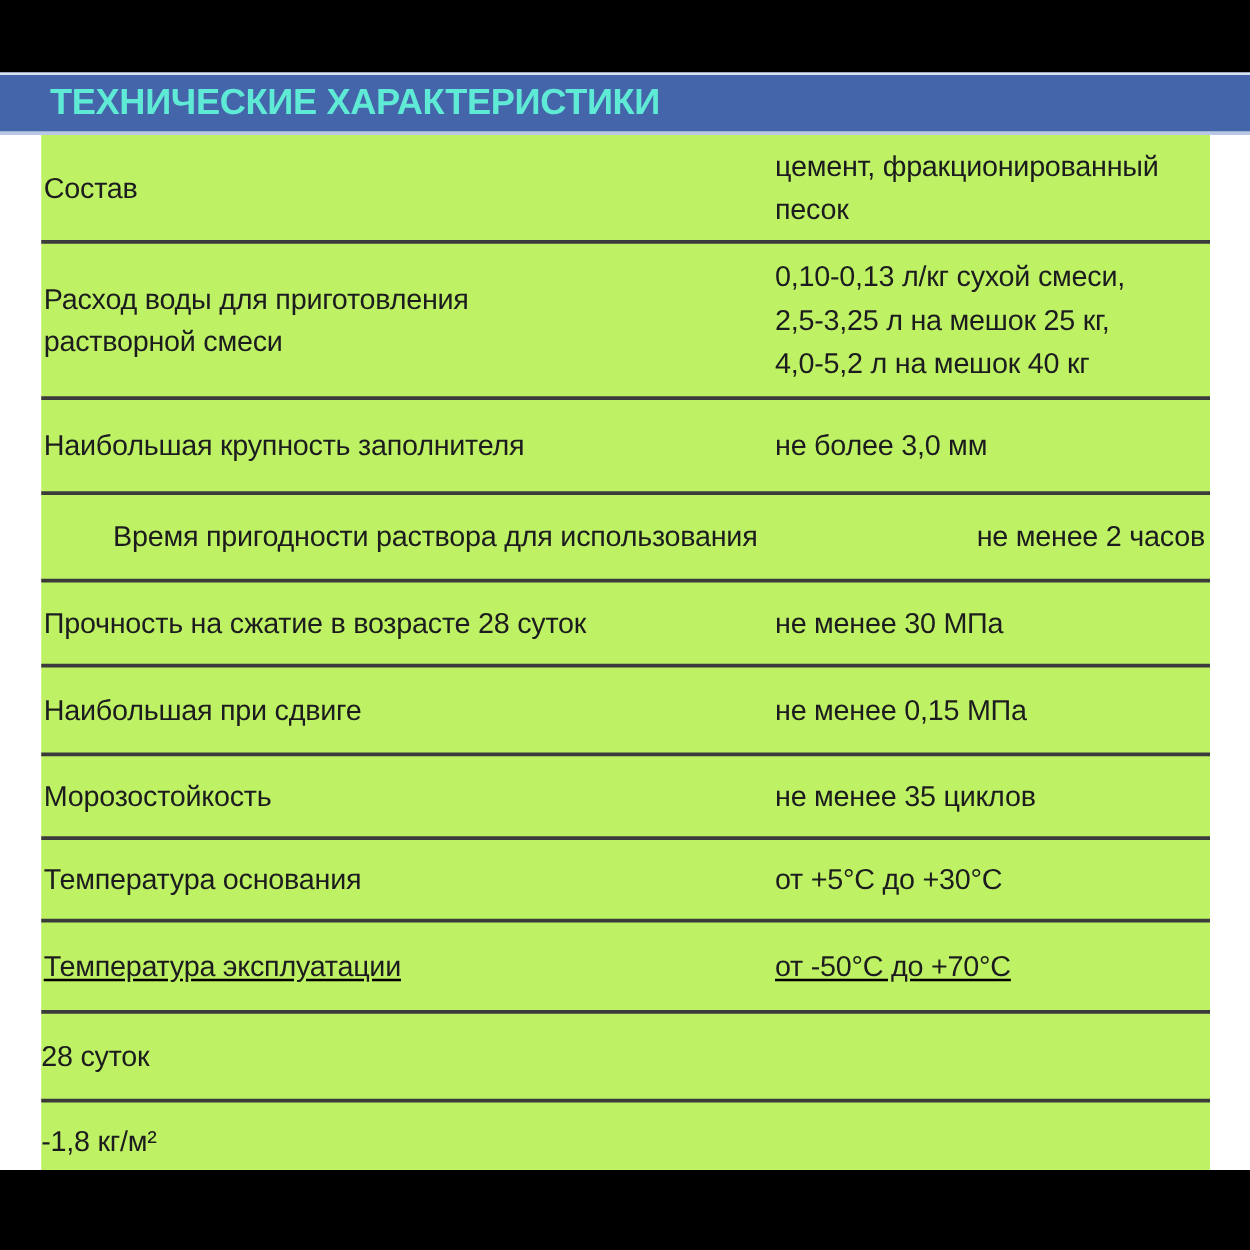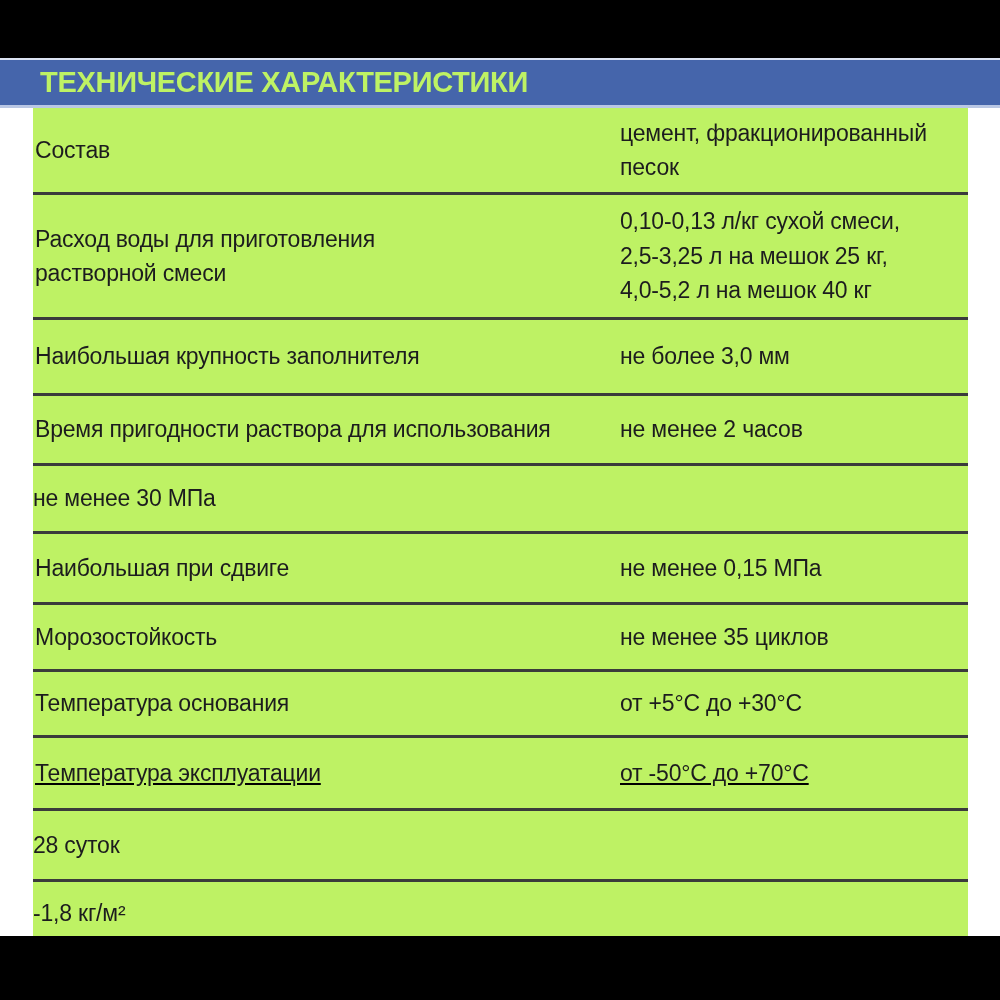--- a/index.html
+++ b/index.html
@@ -22,21 +22,21 @@
   .header-bar {
     width: 100%;
     height: 50px;
     background: #4565ab;
     border-top: 2px solid #dbe3f2;
     border-bottom: 3px solid #b9c7e4;
     display: flex;
     align-items: center;
   }
   .header-bar .title {
-    color: #bef264;
+    color: #5eead4;
     font-weight: bold;
     font-size: 29px;
     letter-spacing: -0.3px;
     padding-left: 40px;
     white-space: nowrap;
   }
 
   .spec-table {
     margin: 0 32px 0 33px;
     background: #bef264;
@@ -45,21 +45,21 @@
   .row {
     display: flex;
     align-items: center;
     border-bottom: 3px solid #3b3b3b;
   }
   .row:last-child { border-bottom: none; }
 
   .row:nth-child(1)  { min-height: 87px; }
   .row:nth-child(2)  { min-height: 125px; }
   .row:nth-child(3)  { min-height: 76px; }
-  .row:nth-child(4)  { min-height: 70px; }
+  .row:nth-child(4)  { min-height: 70px; text-align: right; }
   .row:nth-child(5)  { min-height: 68px; }
   .row:nth-child(6)  { min-height: 71px; }
   .row:nth-child(7)  { min-height: 67px; }
   .row:nth-child(8)  { min-height: 66px; }
   .row:nth-child(9)  { min-height: 73px; text-decoration: underline; }
   .row:nth-child(10) { min-height: 71px; }
   .row:nth-child(11) { min-height: 54px; align-items: flex-start; padding-top: 14px; }
 
   .cell {
     color: #1c1c1e;
@@ -110,20 +110,21 @@
       <div class="cell label">Наибольшая крупность заполнителя</div>
       <div class="cell value">не более 3,0 мм</div>
     </div>
 
     <div class="row">
       <div class="cell label">Время пригодности раствора для использования</div>
       <div class="cell value">не менее 2 часов</div>
     </div>
 
     <div class="row">
+      <div class="cell label">Прочность на сжатие в возрасте 28 суток</div>
       <div class="cell value">не менее 30 МПа</div>
     </div>
 
     <div class="row">
       <div class="cell label">Наибольшая при сдвиге</div>
       <div class="cell value">не менее 0,15 МПа</div>
     </div>
 
     <div class="row">
       <div class="cell label">Морозостойкость</div>

